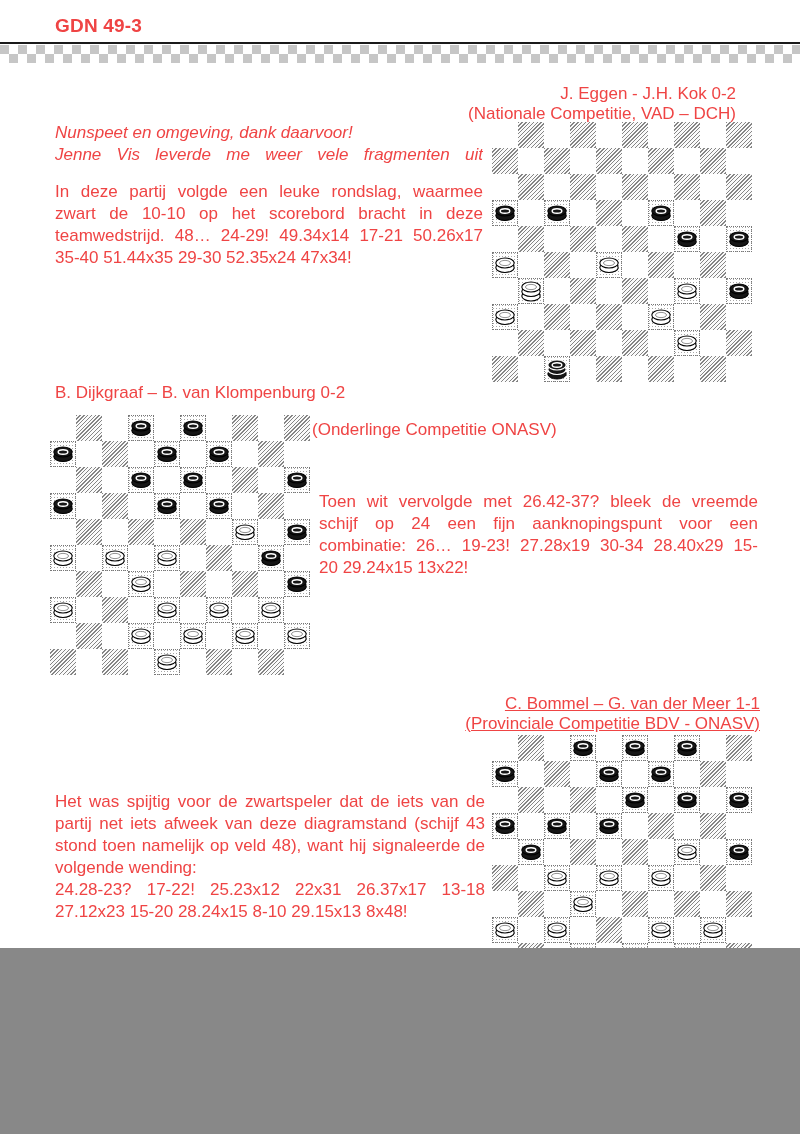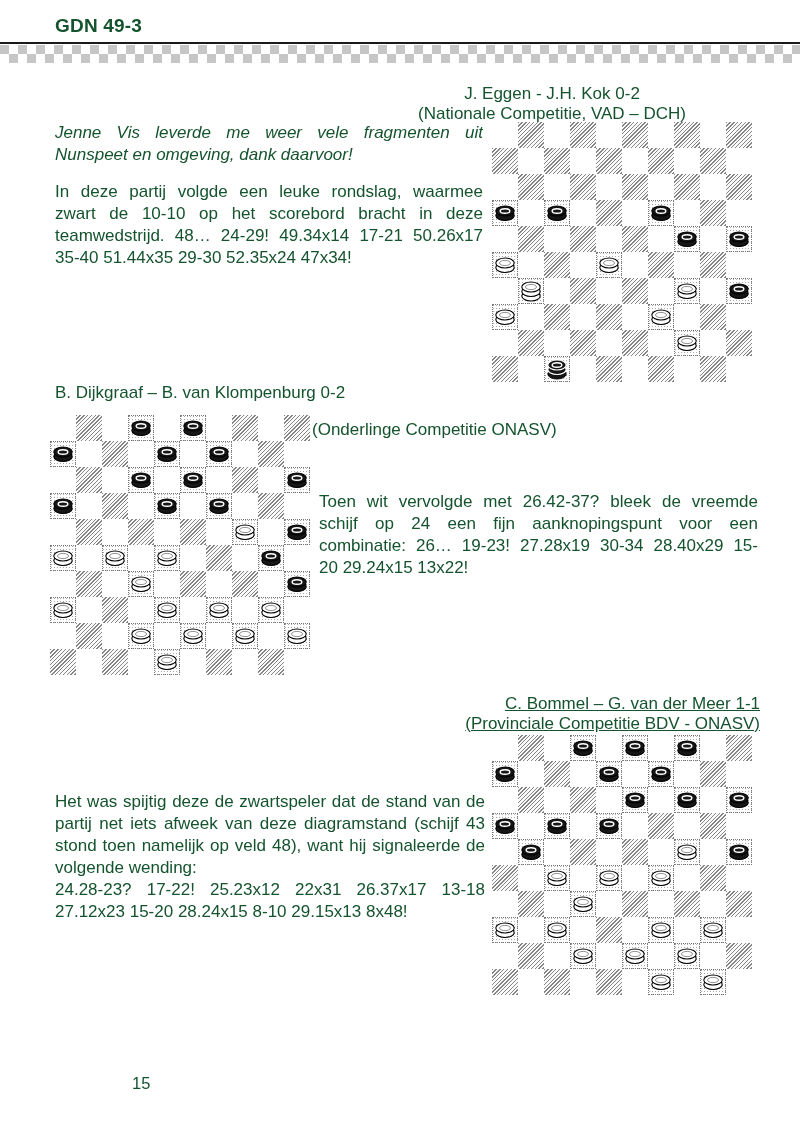--- a/index.html
+++ b/index.html
@@ -1,19 +1,19 @@
 <!DOCTYPE html>
 <html><head>
 <meta charset="utf-8">
 <style>
   html,body{margin:0;padding:0;background:#888;}
   .page{
-    position:relative; width:800px; height:1134px; margin:0 auto;
+    position:relative; width:800px; height:948px; margin:0 auto;
     background:#ffffff; overflow:hidden;
-    font-family:"Liberation Sans", sans-serif; color:#14532d;
+    font-family:"Liberation Sans", sans-serif; color:#ef4444;
   }
   .masthead{position:absolute; left:55px; top:15px; font-size:19px; font-weight:700; letter-spacing:0.2px;}
   .hrule{position:absolute; left:0; top:42px; width:800px; height:2px; background:#1a1a1a;}
   .band{
     position:absolute; left:0; width:800px; height:18px;
     background-image:conic-gradient(#c6c6c6 90deg, #ffffff 90deg 180deg, #c6c6c6 180deg 270deg, #ffffff 270deg);
     background-size:18px 18px; background-position:9px 0;
   }
   .band.top{top:45px;}
   .gtitle{position:absolute; font-size:17px; line-height:19.5px; white-space:nowrap;}
@@ -44,27 +44,27 @@
 </style>
 </head>
 <body>
 
 <div class="page">
 
   <div class="masthead">GDN 49-3</div>
   <div class="hrule"></div>
   <div class="band top"></div>
 
-  <div class="gtitle ralign" style="left:352px; top:84px; width:400px;text-align:center;">
+  <div class="gtitle ralign" style="left:336px; top:84px; width:400px;">
     <div>J. Eggen -  J.H. Kok 0-2</div>
     <div>(Nationale Competitie, VAD – DCH)</div>
   </div>
   <div class="para it" style="left:55px; top:123px; width:428px;">
+      <div class="line"><span>Nunspeet en omgeving, dank daarvoor!</span></div>
       <div class="line j"><span>Jenne Vis leverde me weer vele fragmenten uit</span></div>
-      <div class="line"><span>Nunspeet en omgeving, dank daarvoor!</span></div>
     </div>
   <div class="para" style="left:55px; top:182px; width:428px;">
       <div class="line j"><span>In deze partij volgde een leuke rondslag, waarmee</span></div>
       <div class="line j"><span>zwart de 10-10 op het scorebord bracht in deze</span></div>
       <div class="line j"><span>teamwedstrijd. </span><span class="b">48… 24-29! 49.34x14 17-21 50.26x17</span></div>
       <div class="line"><span class="b">35-40 51.44x35 29-30 52.35x24 47x34!</span></div>
     </div>
   <div class="board" style="left:492px; top:122px;">
       <div class="cell"></div>
       <div class="cell dark"></div>
@@ -801,21 +801,21 @@
       <div class="cell dark occ">
         <svg width="22" height="22" viewBox="0 0 22 22">
           <ellipse cx="11" cy="13.5" rx="9.2" ry="5" fill="#ffffff" stroke="#000" stroke-width="1.1"></ellipse>
           <ellipse cx="11" cy="9" rx="9.2" ry="5" fill="#ffffff" stroke="#000" stroke-width="1.1"></ellipse>
           <ellipse cx="11" cy="9" rx="5.5" ry="2.6" fill="none" stroke="#666" stroke-width="0.7"></ellipse>
         </svg>
       </div>
       <div class="cell"></div>
     </div>
   <div class="para" style="left:55px; top:792px; width:430px;">
-      <div class="line j"><span>Het was spijtig deze de zwartspeler dat de stand van de</span></div>
+      <div class="line j"><span>Het was spijtig voor de zwartspeler dat de iets van de</span></div>
       <div class="line j"><span>partij net iets afweek van deze diagramstand (schijf 43</span></div>
       <div class="line j"><span>stond toen namelijk op veld 48), want hij signaleerde de</span></div>
       <div class="line"><span>volgende wending:</span></div>
       <div class="line j"><span>24.28-23? 17-22! 25.23x12 22x31 26.37x17 13-18</span></div>
       <div class="line"><span>27.12x23 15-20 28.24x15 8-10 29.15x13 8x48!</span></div>
     </div>
 
   <div class="pagenum">15</div>
 
 </div>

